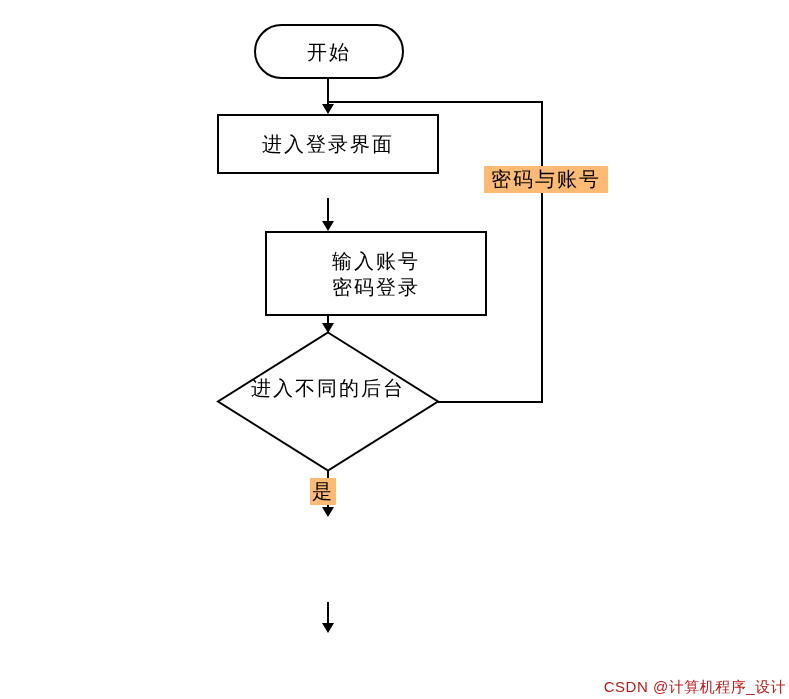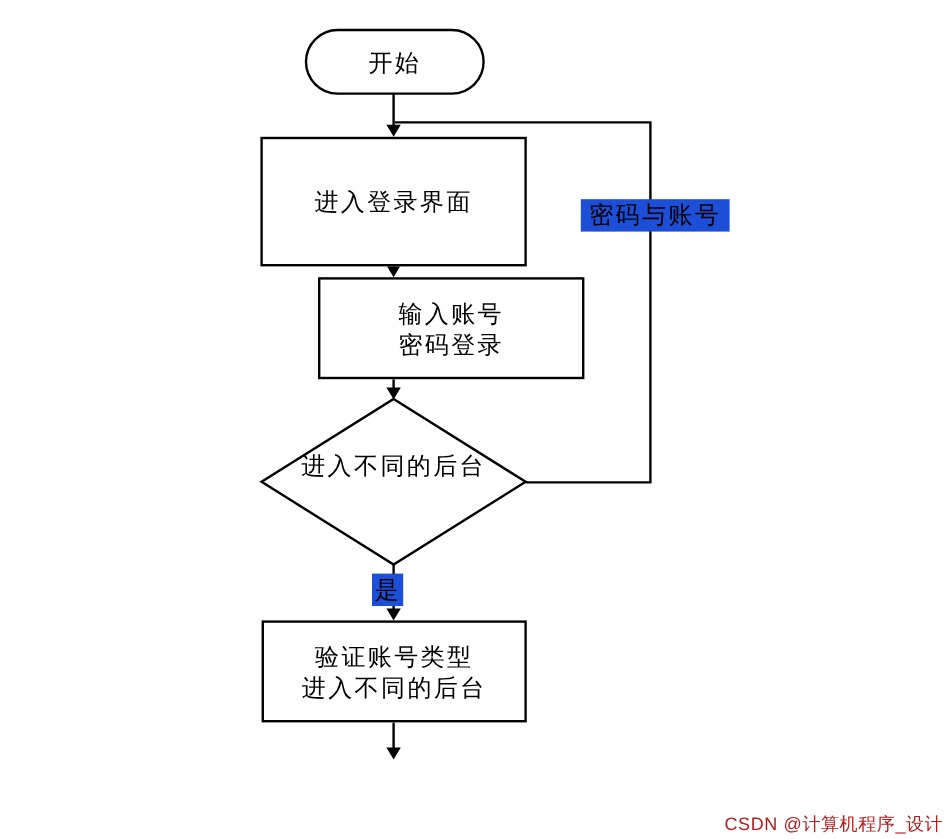--- a/index.html
+++ b/index.html
@@ -48,40 +48,40 @@
     border: 2px solid #000000;
     font-size: 20px;
     letter-spacing: 2px;
     line-height: 26px;
     text-align: center;
   }
   .terminator {
     border-radius: 29px;
   }
   .node-start   { left: 254px; top: 24px;  width: 150px; height: 55px; }
-  .node-login   { left: 217px; top: 114px; width: 222px; height: 108px; }
+  .node-login   { left: 217px; top: 114px; width: 222px; height: 60px; }
   .node-input   { left: 217px; top: 231px; width: 222px; height: 85px; margin-left: 48px; }
   .node-type    { left: 218px; top: 517px; width: 221px; height: 85px; }
   .node-end     { left: 253px; top: 633px; width: 148px; height: 58px; }
   .node-line { display: block; }
   .diamond-text {
     position: absolute;
     z-index: 3;
     left: 218px;
     top: 377px;
     width: 220px;
     text-align: center;
     font-size: 20px;
     letter-spacing: 2px;
     line-height: 23px;
   }
   .edge-label {
     position: absolute;
     z-index: 3;
-    background: #1d4ed8;
+    background: #fdba74;
     text-align: center;
     font-size: 20px;
     letter-spacing: 2px;
   }
   .label-yes {
     left: 310px;
     top: 478px;
     width: 26px;
     line-height: 27px;
   }
@@ -147,23 +147,19 @@
   </div>
 
   <div class="edge-label label-yes">
     <span>是</span>
   </div>
 
   <div class="edge-label label-mismatch">
     <span class="node-line">密码与账号</span>
   </div>
 
-  <div class="node node-type">
-    <span class="node-line">验证账号类型</span>
-    <span class="node-line">进入不同的后台</span>
-  </div>
 
 
   <div class="watermark">
     <span>CSDN @计算机程序_设计</span>
   </div>
 
 </div>
 
 </body></html>

